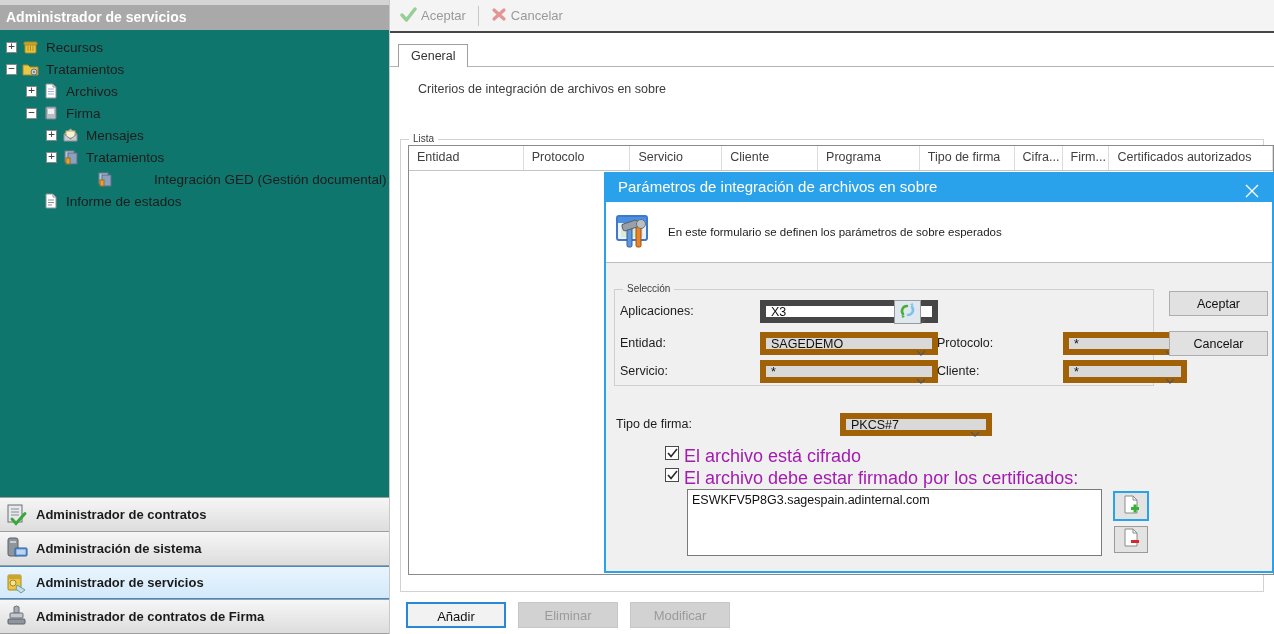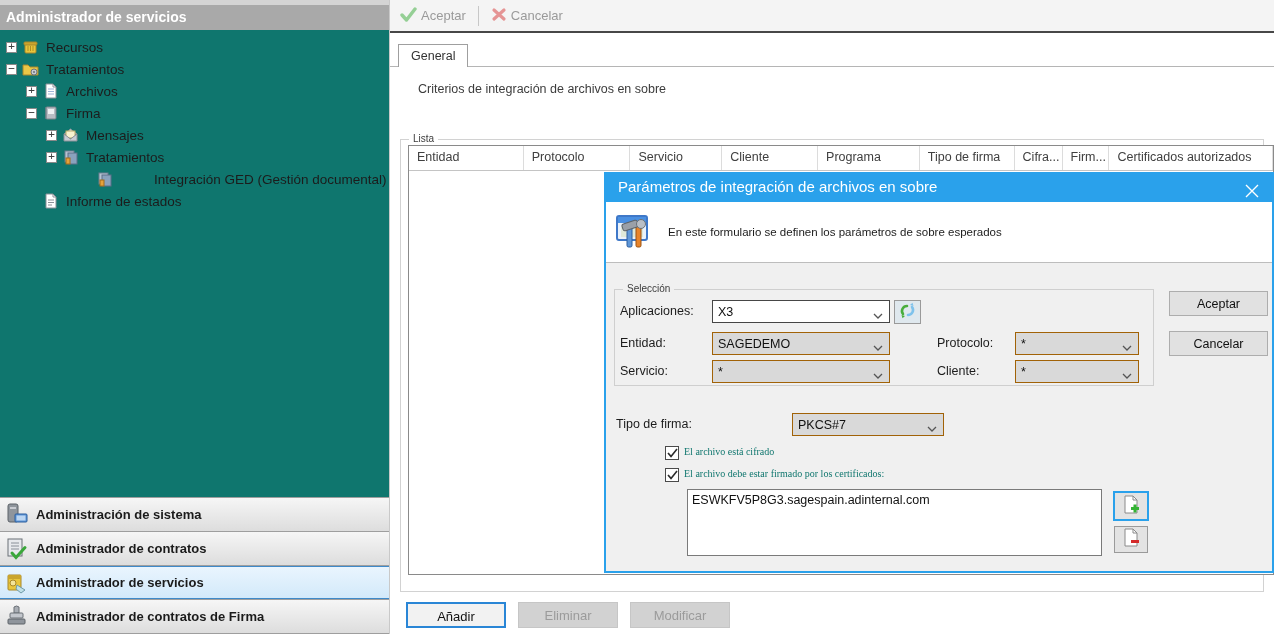--- a/index.html
+++ b/index.html
@@ -54,28 +54,28 @@
   .dlg-title{position:absolute;left:-2px;top:0;width:670px;height:30px;background:#2aa1eb;color:#fff;font-size:15px;line-height:30px;padding-left:14px;box-sizing:border-box;}
   .dlg-close{position:absolute;right:14px;top:7px;width:16px;height:16px;}
   .dlg-head{position:absolute;left:0;top:30px;width:666px;height:60px;background:#fff;border-bottom:1px solid #bdbdbd;}
   .dlg-head-icon{position:absolute;left:8px;top:9px;width:42px;height:42px;}
   .dlg-desc{position:absolute;left:62px;top:24px;font-size:11.5px;color:#1c1c1c;}
 
   .gbox.seleccion{left:8px;top:117px;width:540px;height:97px;border-color:#cfcfcf;}
   .gbox.seleccion .gbox-label{background:#f0f0f0;}
 
   .fld-label{position:absolute;font-size:12.5px;color:#1c1c1c;white-space:nowrap;}
-  .combo{position:absolute;height:23px;background:#d9d9d9;border:1px solid #a16207;box-sizing:border-box;font-size:12.5px;display:flex;align-items:center;padding-left:5px;color:#111;}
+  .combo{position:absolute;height:23px;background:#d9d9d9;border:6px solid #a16207;box-sizing:border-box;font-size:12.5px;display:flex;align-items:center;padding-left:5px;color:#111;margin-left:48px;}
   .combo .chev{position:absolute;right:6px;top:8px;}
   .combo.white{background:#fff;border-color:#464646;}
 
   .dlg-btn{position:absolute;left:563px;width:99px;height:25px;background:#e1e1e1;border:1px solid #adadad;box-sizing:border-box;text-align:center;line-height:23px;font-size:12.5px;color:#111;}
 
   .chk{position:absolute;width:14px;height:14px;background:#fff;border:1px solid #4a4a4a;box-sizing:border-box;display:flex;align-items:center;justify-content:center;}
-  .chk-label{position:absolute;font-size:10px;color:#0f766e;font-family:Liberation Serif, serif;}
+  .chk-label{position:absolute;font-size:18px;color:#a21caf;}
 
   .cert-box{position:absolute;left:81px;top:317px;width:415px;height:67px;background:#fff;border:1px solid #7a7a7a;box-sizing:border-box;padding:3px 4px;overflow:hidden;}
   .cert-line{font-size:12.5px;color:#111;white-space:nowrap;}
   .mini-btn{position:absolute;box-sizing:border-box;background:#e3e3e3;border:1px solid #9a9a9a;display:flex;align-items:center;justify-content:center;}
   .mini-btn.focused{border:2px solid #2aa1eb;}
   .refresh-btn{position:absolute;left:288px;top:128px;width:27px;height:24px;background:#dfe8ee;border:1px solid #9a9a9a;box-sizing:border-box;display:flex;align-items:center;justify-content:center;}
 </style>
 </head>
 <body>
 
@@ -154,34 +154,34 @@
               <path d="M4 1 h7 l3 3 v11 h-10 z" fill="#fff" stroke="#8b9097"></path>
               <path d="M11 1 v3 h3" fill="none" stroke="#8b9097"></path>
               <path d="M6 7 h6 M6 9.5 h6 M6 12 h4" stroke="#8b9097"></path>
             </svg></span>
           <span class="tree-label">Informe de estados</span>
         </div>
       </div>
     <nav class="module-nav" id="nav">
         <div class="nav-item">
           <span class="nav-icon"><svg width="27" height="27" viewBox="0 0 27 27">
+              <rect x="5" y="4" width="14" height="17" fill="#e7e9ec" stroke="#6a7077"></rect>
+              <path d="M8 8 h8 M8 11 h8 M8 14 h8" stroke="#8a9098"></path>
+              <path d="M9 18 l4 4.5 l9 -10" stroke="#3aa73a" stroke-width="3" fill="none" stroke-linecap="round"></path>
+            </svg></span>
+          <span class="nav-label">Administrador de contratos</span>
+        </div>
+        <div class="nav-item">
+          <span class="nav-icon"><svg width="27" height="27" viewBox="0 0 27 27">
               <rect x="5" y="3" width="10" height="18" rx="2" fill="#8f959c" stroke="#5c6268"></rect>
               <rect x="7" y="6" width="6" height="2" fill="#c9ccd2"></rect>
               <rect x="12" y="13" width="12" height="8" rx="1" fill="#5f97d8" stroke="#2d5e9e"></rect>
               <rect x="13.5" y="14.5" width="9" height="5" fill="#bcd6f2"></rect>
             </svg></span>
           <span class="nav-label">Administración de sistema</span>
-        </div>
-        <div class="nav-item">
-          <span class="nav-icon"><svg width="27" height="27" viewBox="0 0 27 27">
-              <rect x="5" y="4" width="14" height="17" fill="#e7e9ec" stroke="#6a7077"></rect>
-              <path d="M8 8 h8 M8 11 h8 M8 14 h8" stroke="#8a9098"></path>
-              <path d="M9 18 l4 4.5 l9 -10" stroke="#3aa73a" stroke-width="3" fill="none" stroke-linecap="round"></path>
-            </svg></span>
-          <span class="nav-label">Administrador de contratos</span>
         </div>
         <div class="nav-item selected">
           <span class="nav-icon"><svg width="27" height="27" viewBox="0 0 27 27">
               <rect x="5" y="6" width="13" height="15" rx="1" fill="#e9c63d" stroke="#a8872a"></rect>
               <rect x="5" y="6" width="13" height="4" fill="#caa52e"></rect>
               <circle cx="10" cy="14" r="3" fill="#f4e49a" stroke="#a8872a"></circle>
               <path d="M14 16 l8 5 l-4 3 l-5 -4 z" fill="#bfe0e8" stroke="#6f9aa8"></path>
             </svg></span>
           <span class="nav-label">Administrador de servicios</span>
         </div>

